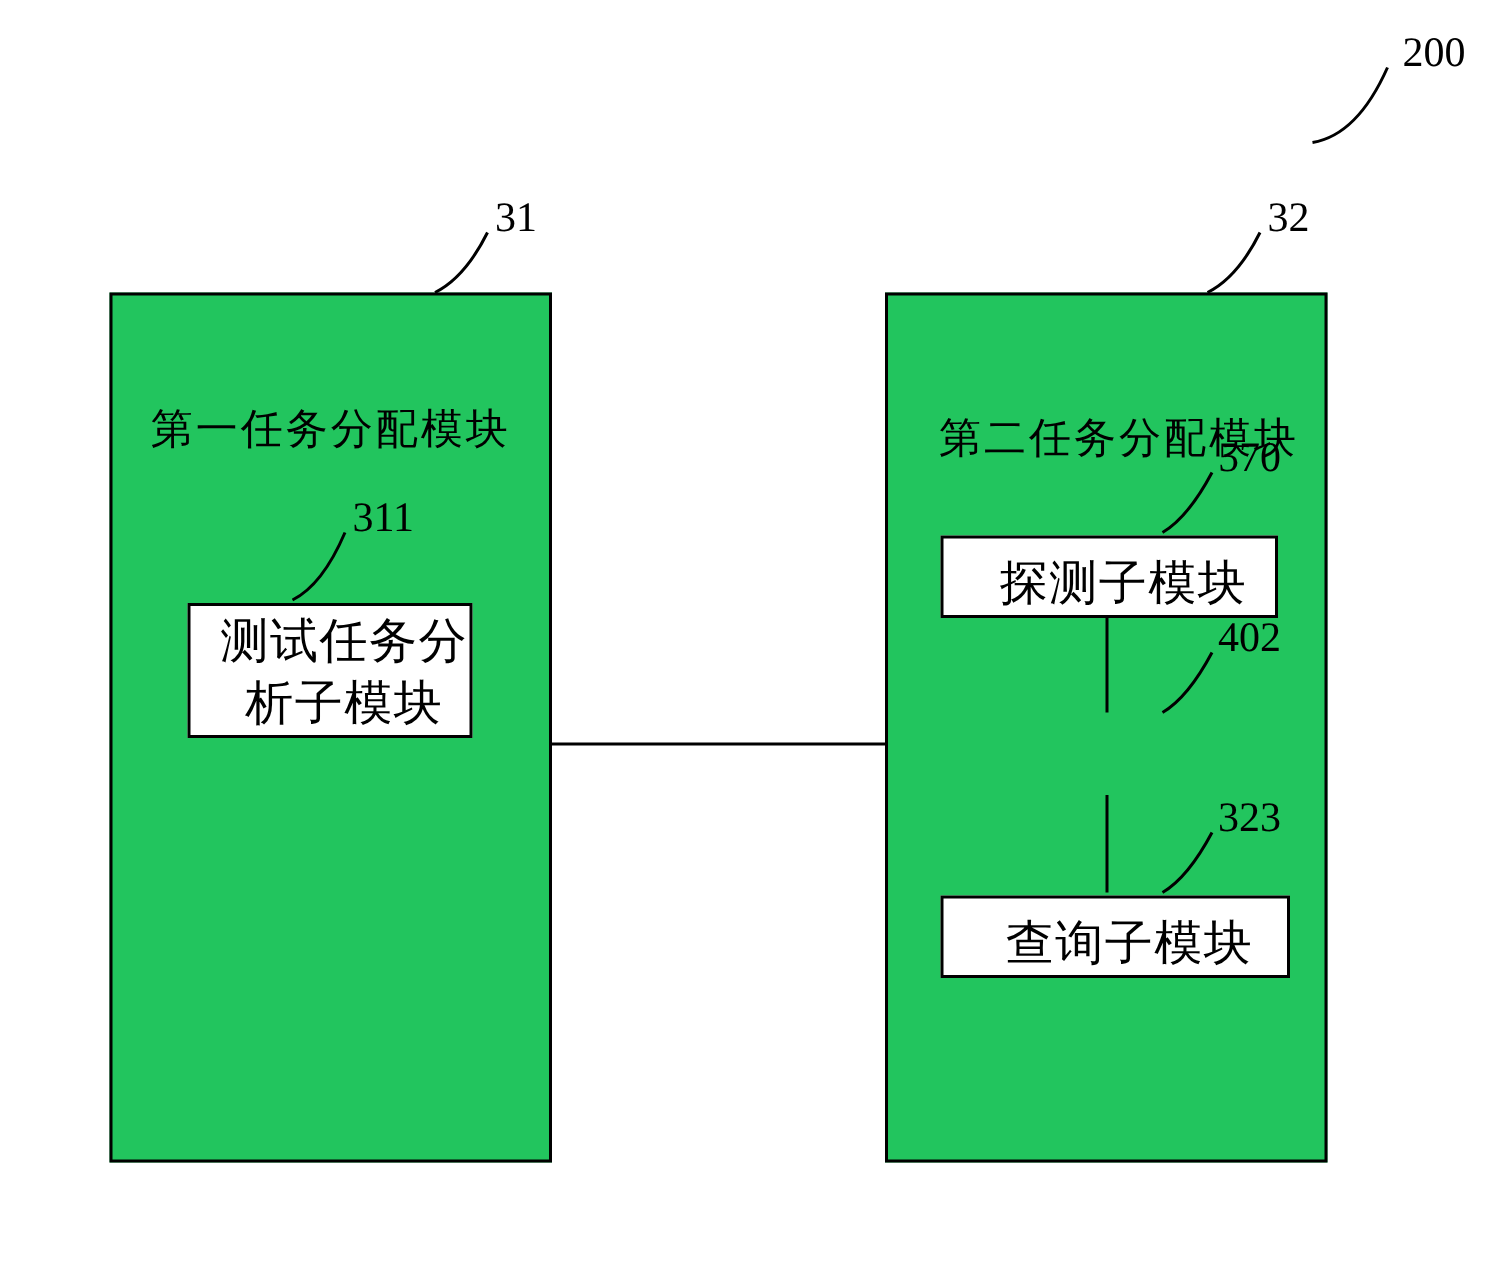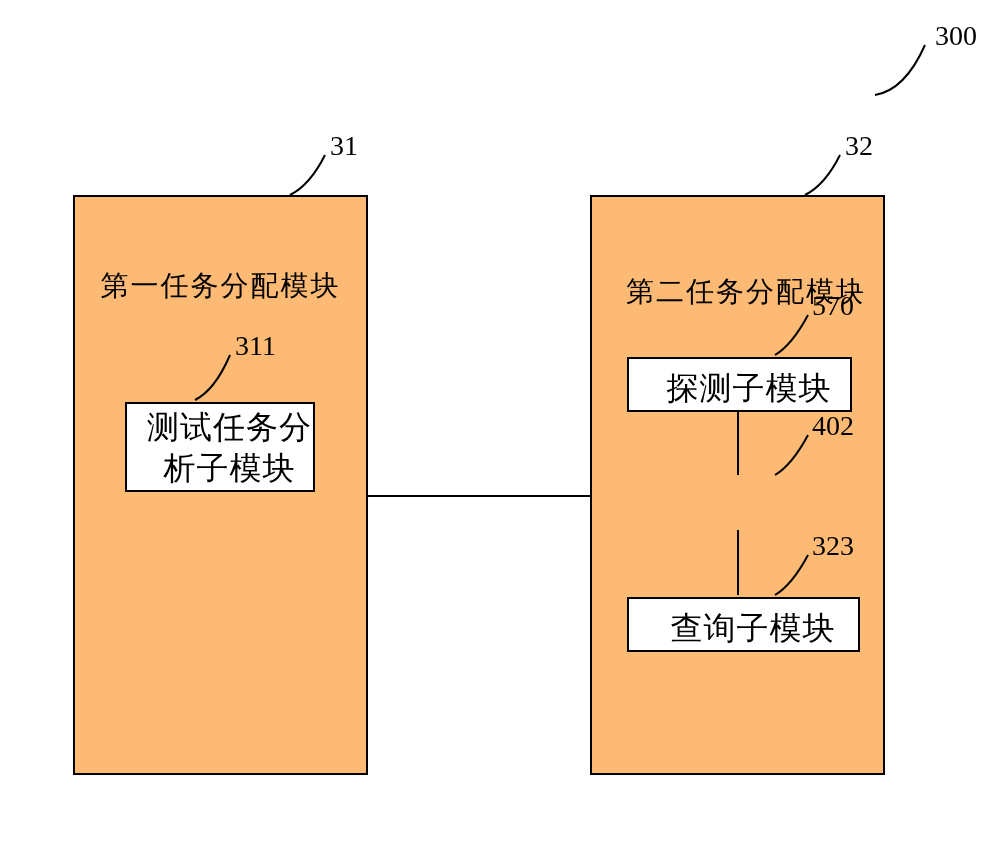--- a/index.html
+++ b/index.html
@@ -12,21 +12,21 @@
     position: relative;
   }
   .canvas {
     position: absolute;
     left: 0; top: 0;
     width: 1000px; height: 852px;
   }
   .box {
     position: absolute;
     border: 2px solid #000;
-    background: #fdba74;
+    background: #22c55e;
   }
   .module-title {
     position: absolute;
     font-size: 28px;
     text-align: center;
     width: 100%;
     letter-spacing: 2px;
   }
   .sub-box {
     position: absolute;
@@ -64,21 +64,21 @@
   }
 </style>
 </head>
 <body>
 
 <div class="canvas">
 
   <svg class="leader-curve" style="left:870px; top:40px; width:80px; height:60px;">
     <path d="M 5 55 Q 35 50 55 5"></path>
   </svg>
-  <div class="label" style="left:935px; top:20px;">300</div>
+  <div class="label" style="left:935px; top:20px;">200</div>
 
   <div class="box" style="left:73px; top:195px; width:295px; height:580px;">
     <div class="module-title" style="top:70px;">第一任务分配模块</div>
 
     <div class="sub-box" style="left:50px; top:205px; width:190px; height:90px;">
       <span>测试任务分析子模块</span>
     </div>
   </div>
 
   <svg class="leader-curve" style="left:285px; top:150px; width:60px; height:50px;">

